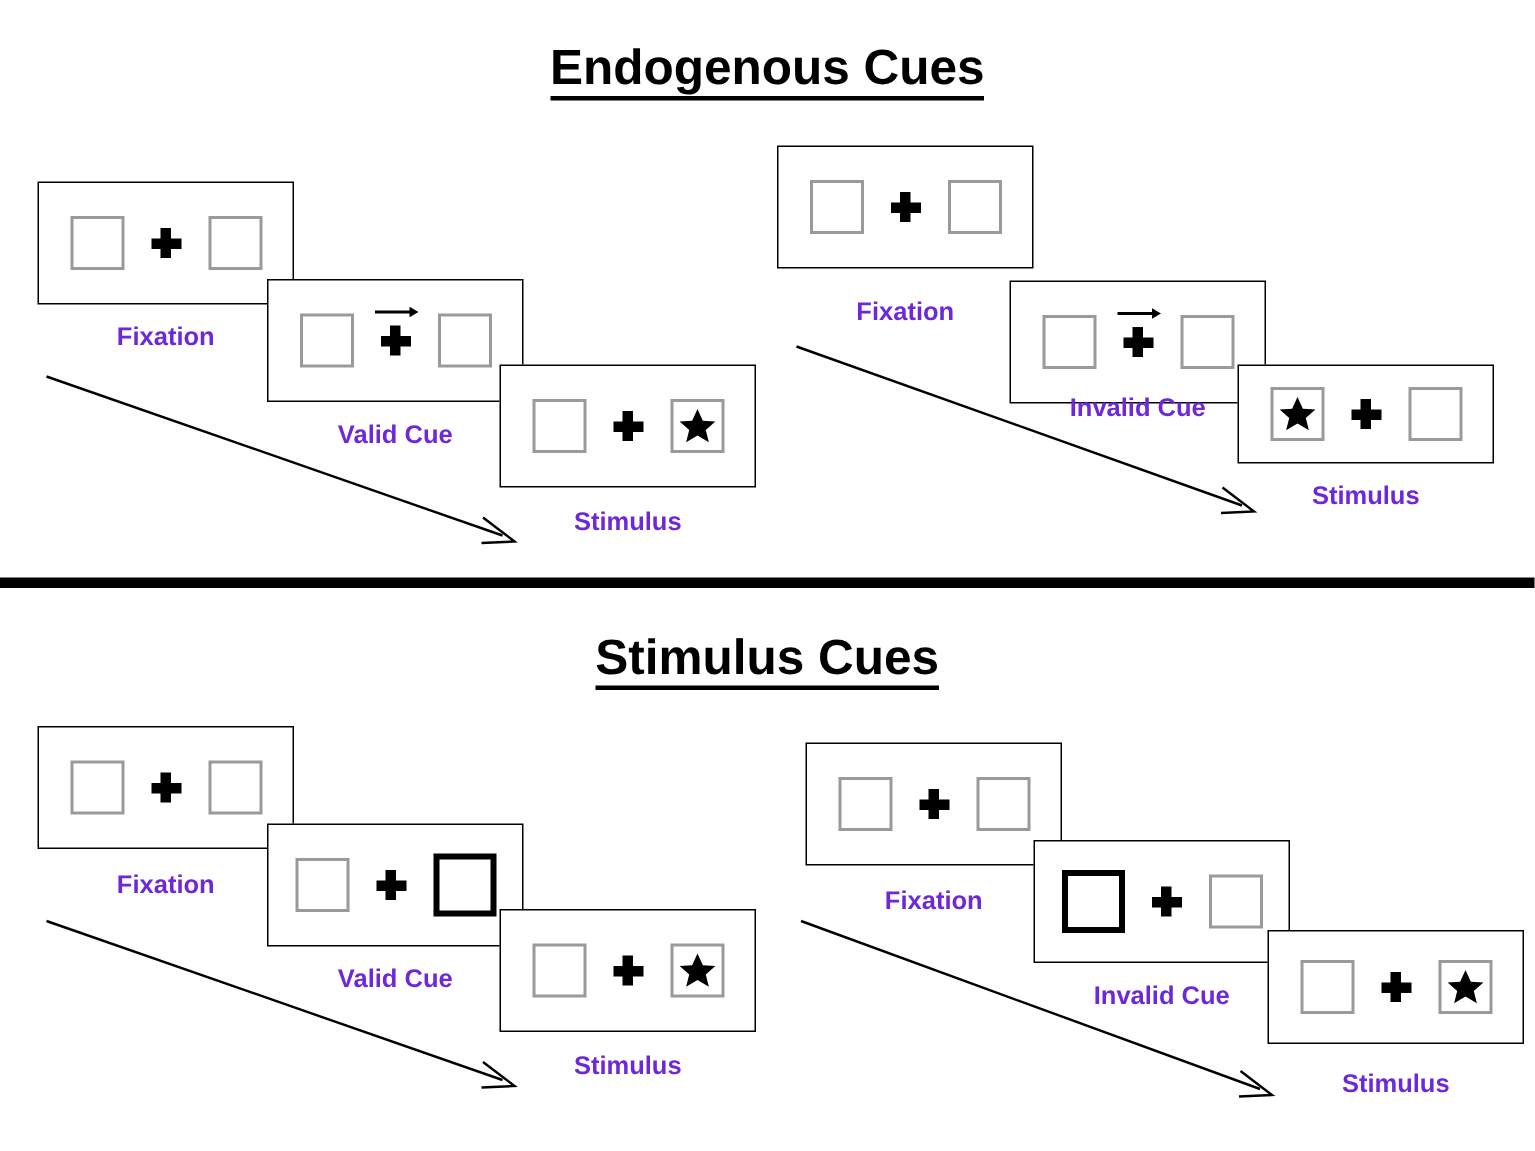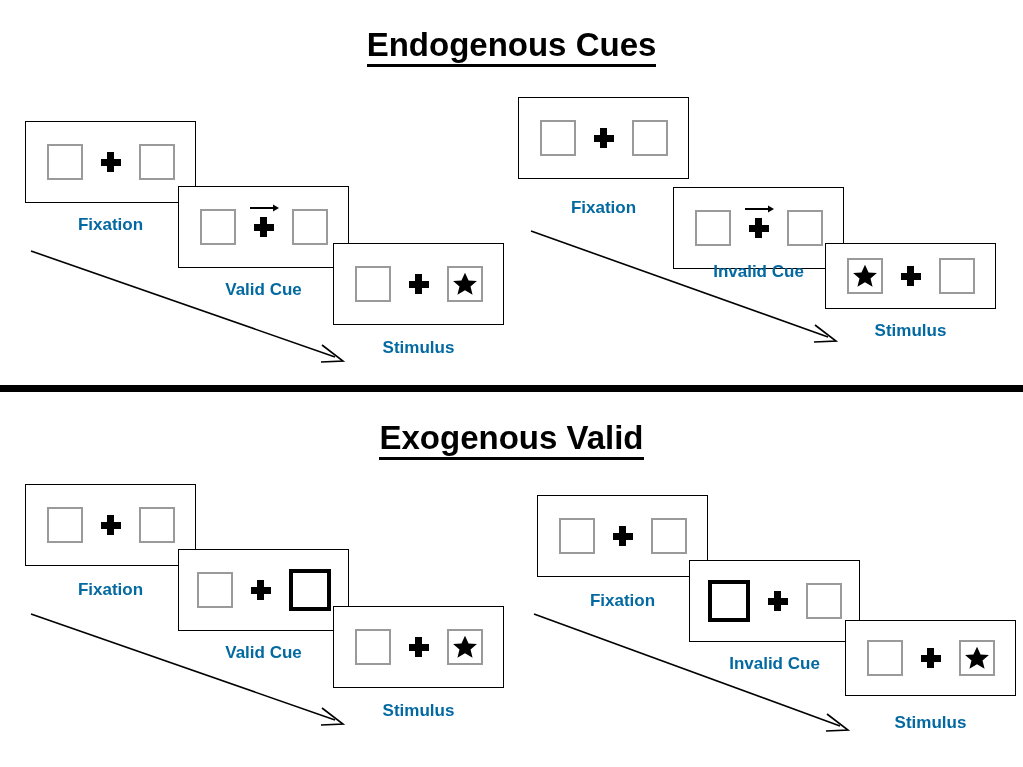--- a/index.html
+++ b/index.html
@@ -97,21 +97,21 @@
   }
 
   
   .star{display:block;}
 
   
   .caption{
     position:absolute;
     font-weight:bold;
     font-size:17px;
-    color:#0369a1;
+    color:#6d28d9;
     white-space:nowrap;
     text-align:center;
   }
 
   
   .flow-arrow{
     position:absolute;
     overflow:visible;
     pointer-events:none;
   }
@@ -203,21 +203,21 @@
   <div class="caption" style="left:825px;top:321px;width:171px;">Stimulus</div>
 
   <svg class="flow-arrow" style="left:525px;top:225px;width:320px;height:125px;" viewBox="0 0 320 125">
     <line x1="6" y1="6" x2="303" y2="112" stroke="#000" stroke-width="1.6"></line>
     <polyline points="290,100 311,116 289,117" fill="none" stroke="#000" stroke-width="1.6"></polyline>
   </svg>
 
   <div class="divider" style="top:385px;"></div>
 
   <div class="section-title" style="top:419px;">
-    <span>Exogenous Valid</span>
+    <span>Stimulus Cues</span>
   </div>
 
   <div class="frame" style="left:25px;top:484px;width:171px;height:82px;">
     <div class="frame-inner">
       <div class="box"></div>
       <div class="plus"></div>
       <div class="box"></div>
     </div>
   </div>
   <div class="caption" style="left:25px;top:580px;width:171px;">Fixation</div>

